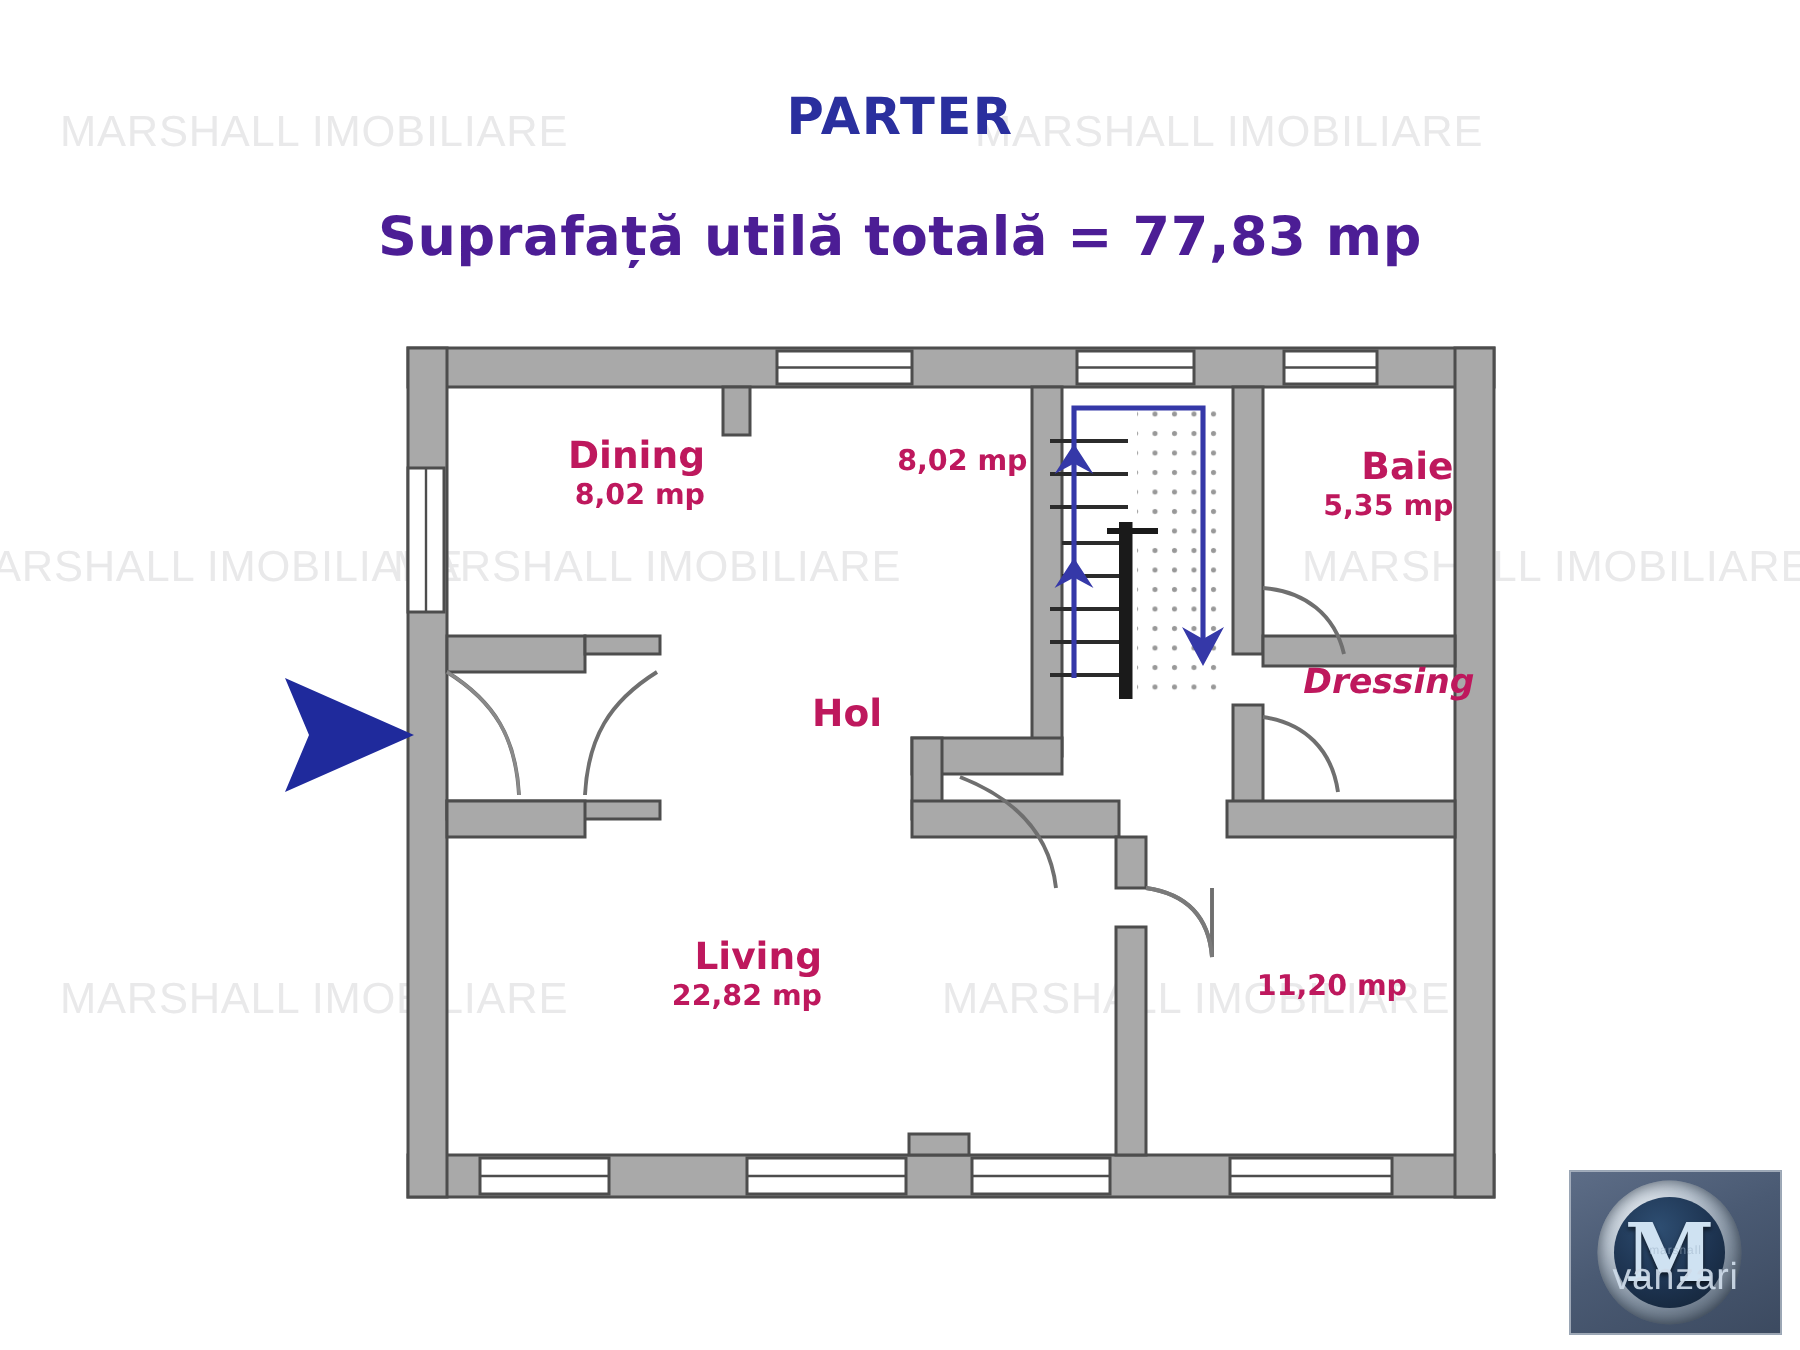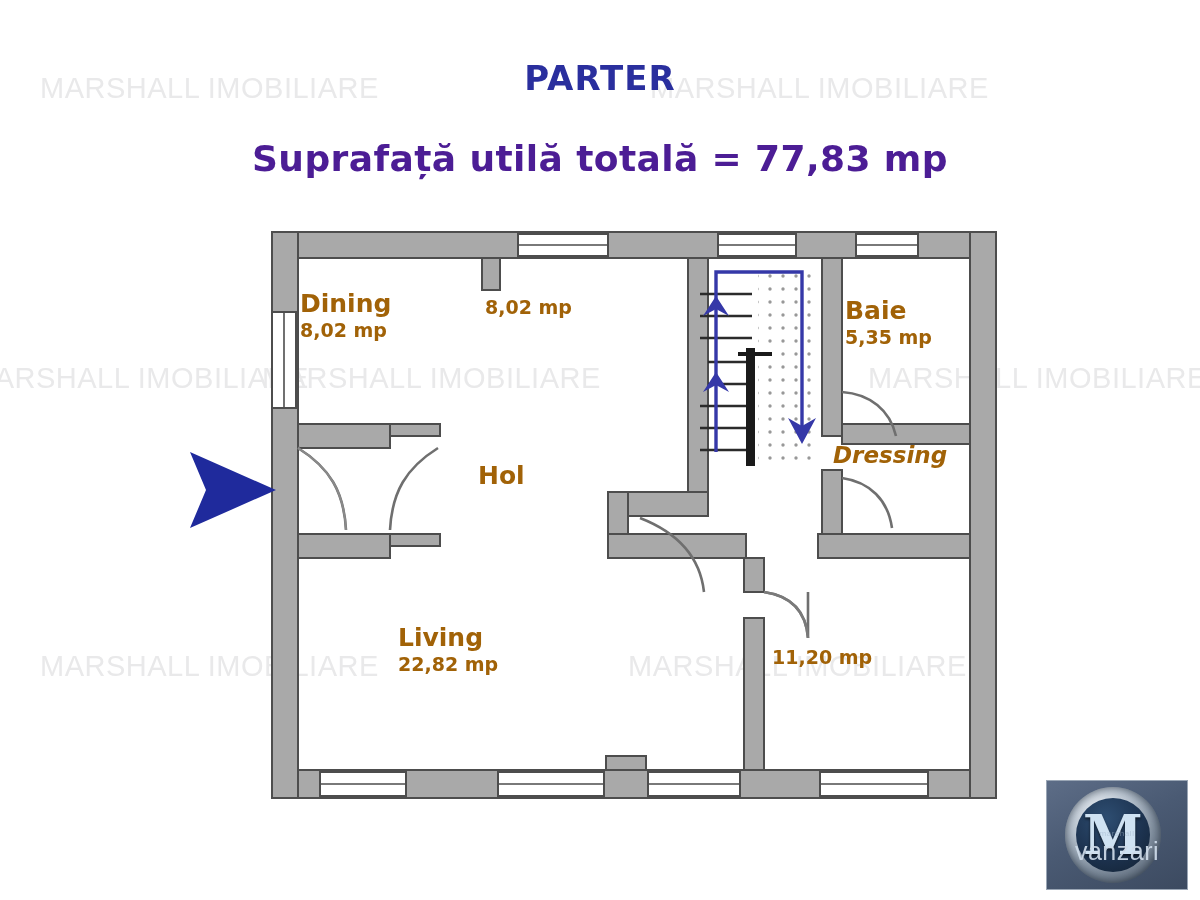--- a/index.html
+++ b/index.html
@@ -74,22 +74,22 @@
     position: absolute;
     left: 0; top: 0;
     width: 1200px; height: 900px;
     z-index: 3;
   }
 
   
   .room-label {
     position: absolute;
     z-index: 6;
-    text-align: left;
-    color: #a16207;
+    text-align: right;
+    color: #be185d;
     font-family: "DejaVu Sans", sans-serif;
     font-weight: 700;
     line-height: 1.12;
     white-space: nowrap;
   }
   .room-name { font-size: 25px; display: block; }
   .room-area { font-size: 19px; display: block; margin-top: 2px; }
   .room-label.small .room-name { font-size: 23px; }
 
   

